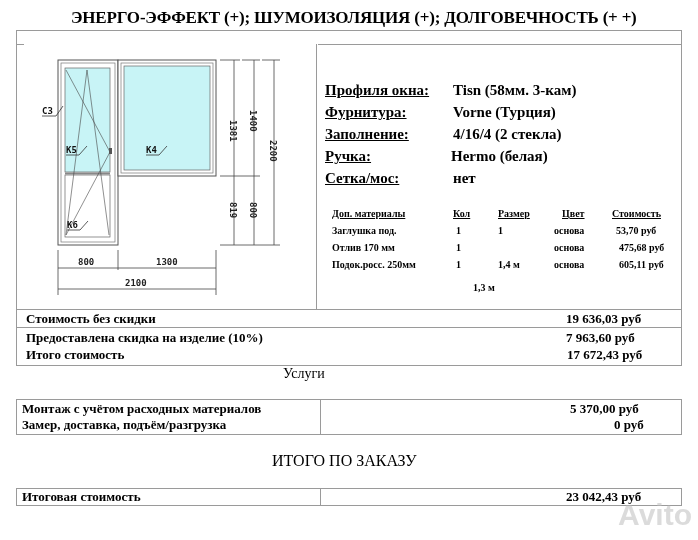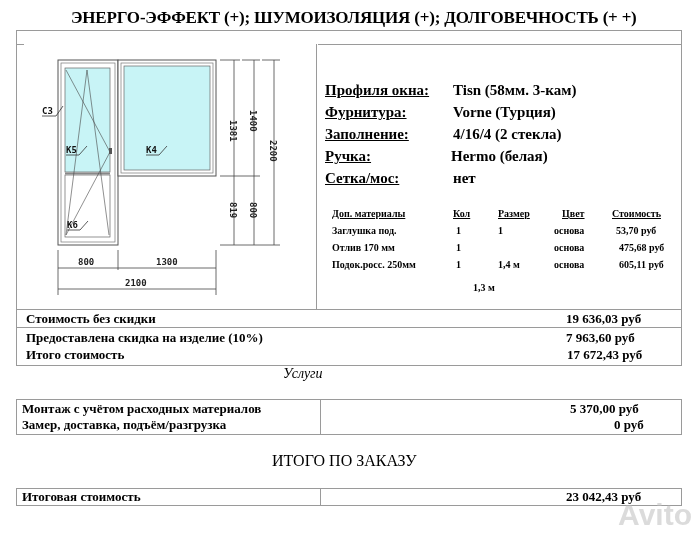--- a/index.html
+++ b/index.html
@@ -139,21 +139,21 @@
 
 <div class="abs frame" style="left:16px; top:309px; width:666px; height:57px;"></div>
 <div class="abs hline" style="left:16px; top:327px; width:666px;"></div>
 <div class="row-text" style="left:26px; top:311px;">Стоимость без скидки</div>
 <div class="row-text" style="left:566px; top:311px;">19 636,03 руб</div>
 <div class="row-text" style="left:26px; top:330px;">Предоставлена скидка на изделие (10%)</div>
 <div class="row-text" style="left:566px; top:330px;">7 963,60 руб</div>
 <div class="row-text" style="left:26px; top:347px;">Итого стоимость</div>
 <div class="row-text" style="left:567px; top:347px;">17 672,43 руб</div>
 
-<div class="plain" style="left:283px; top:366px; font-size:14px;font-style:italic;">Услуги</div>
+<div class="plain" style="left:283px; top:366px; font-size:14px;">Услуги</div>
 <div class="abs frame" style="left:16px; top:399px; width:666px; height:36px;"></div>
 <div class="abs vline" style="left:320px; top:399px; height:36px;"></div>
 <div class="row-text" style="left:22px; top:401px;">Монтаж с учётом расходных материалов</div>
 <div class="row-text" style="left:570px; top:401px;">5 370,00 руб</div>
 <div class="row-text" style="left:22px; top:417px;">Замер, доставка, подъём/разгрузка</div>
 <div class="row-text" style="left:614px; top:417px;">0 руб</div>
 
 <div class="plain" style="left:272px; top:452px; font-size:16px;">ИТОГО ПО ЗАКАЗУ</div>
 <div class="abs frame" style="left:16px; top:488px; width:666px; height:18px;"></div>
 <div class="abs vline" style="left:320px; top:488px; height:18px;"></div>

